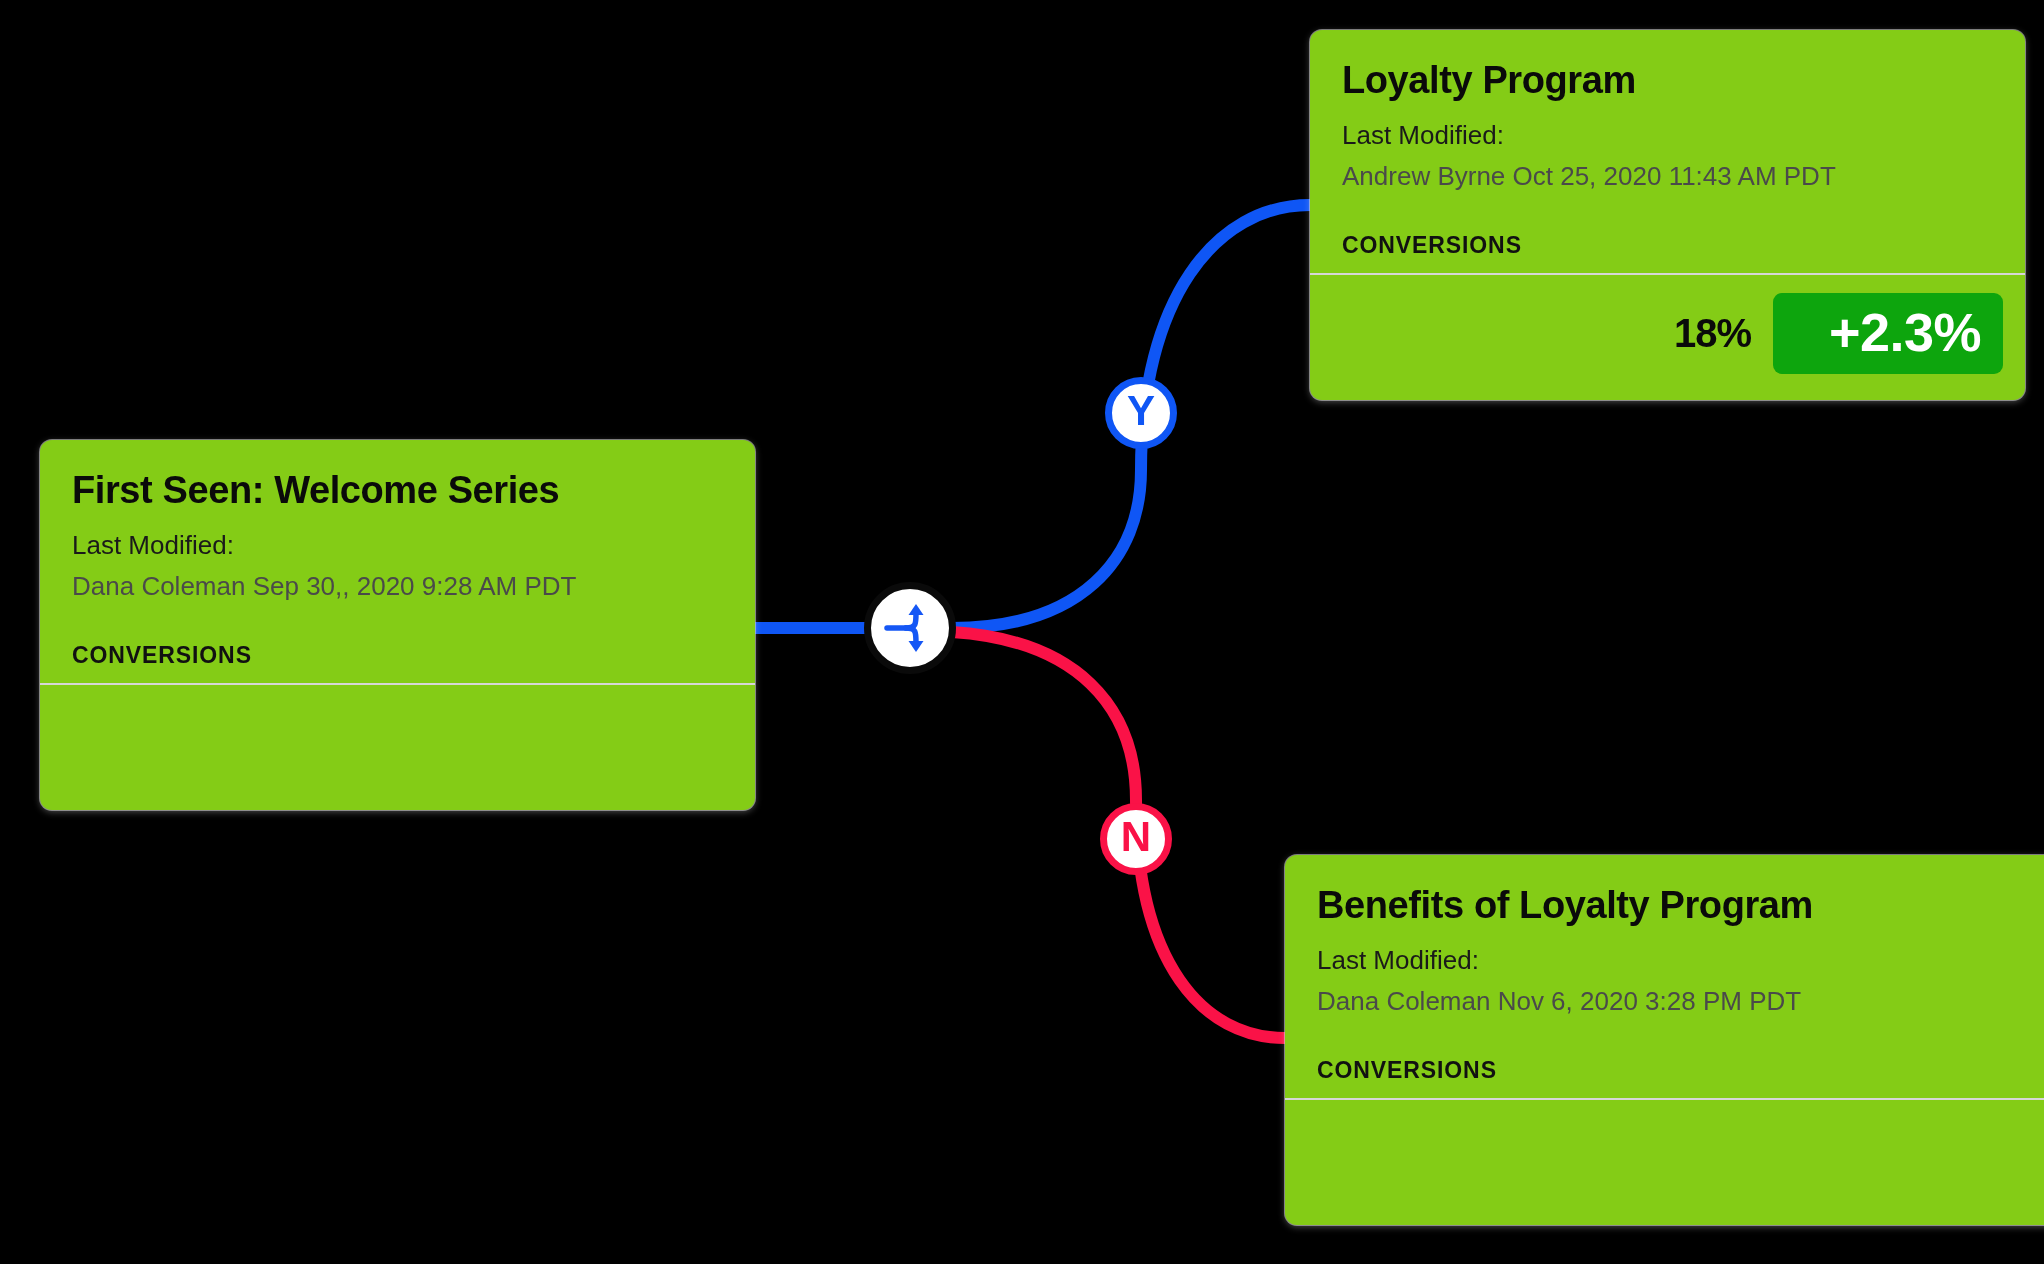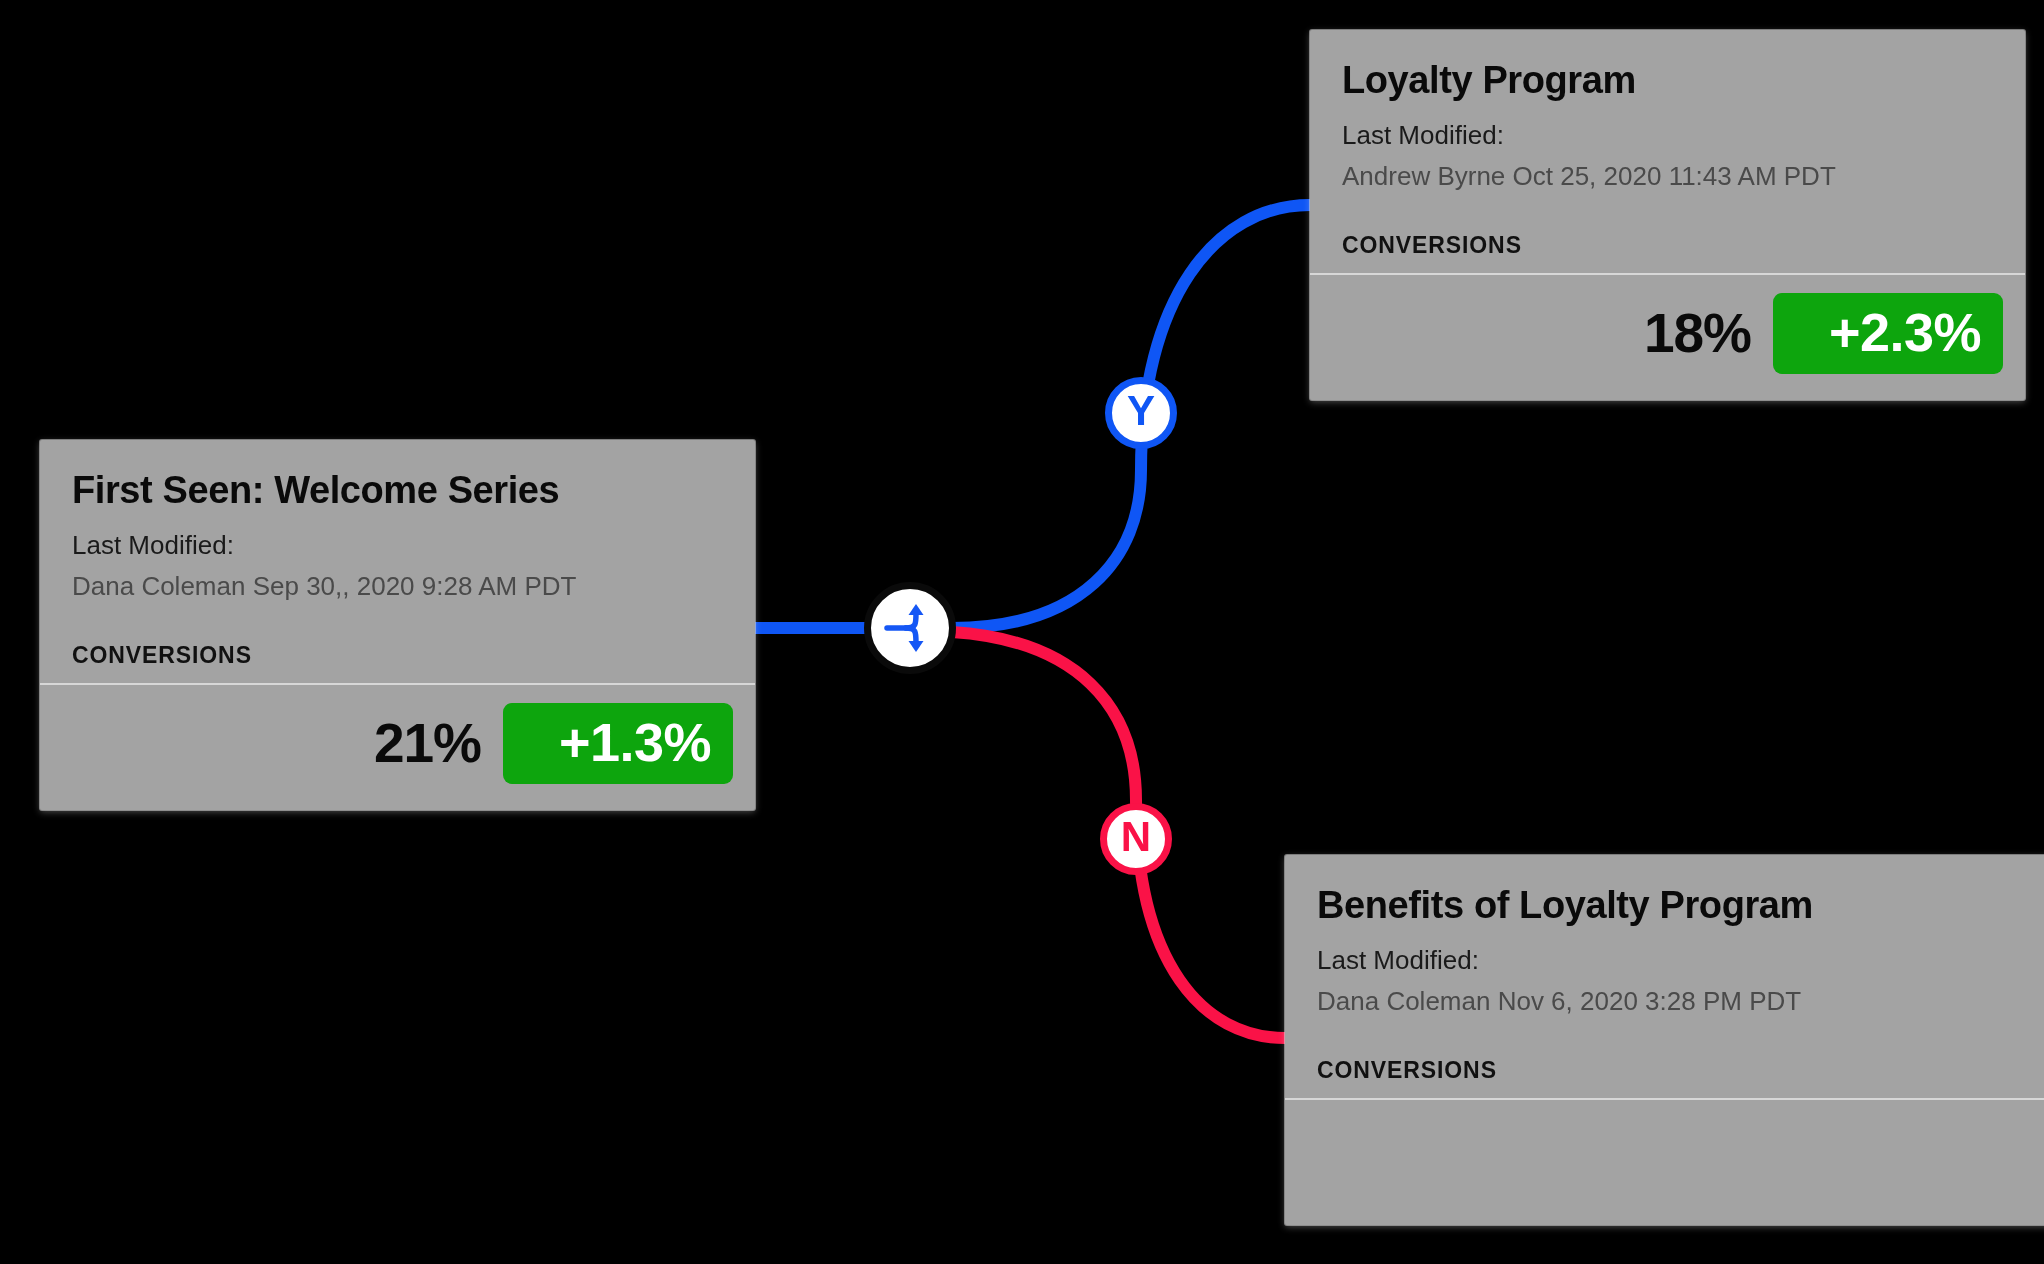--- a/index.html
+++ b/index.html
@@ -29,22 +29,22 @@
     left: 0; top: 0;
     width: 2044px;
     height: 1264px;
     z-index: 1;
     pointer-events: none;
   }
 
   
   .card {
     position: absolute;
-    background: #a3a3a3;
-    border-radius: 2px;
+    background: #84cc16;
+    border-radius: 12px;
     box-shadow: 0 2px 7px rgba(255,255,255,0.30), 0 0 0 1px rgba(210,210,210,0.55);
     z-index: 3;
     box-sizing: border-box;
     overflow: hidden;
   }
   .card-body {
     padding: 30px 32px 0 32px;
   }
   .card-title {
     font-size: 38px;
@@ -81,21 +81,21 @@
     width: 100%;
   }
   .conv-row {
     display: flex;
     align-items: center;
     justify-content: flex-end;
     padding: 18px 22px 22px 32px;
     gap: 22px;
   }
   .conv-pct {
-    font-size: 55px;
+    font-size: 40px;
     font-weight: bold;
     color: #0a0a0a;
     letter-spacing: -1px;
     line-height: 1;
   }
   .conv-delta {
     min-width: 230px;
     text-align: right;
     font-size: 54px;
     font-weight: bold;
@@ -165,24 +165,20 @@
   </svg>
 
   <div class="card" id="card-first-seen" style="left:40px; top:440px; width:715px; height:370px;">
     <div class="card-body">
       <div class="card-title">First Seen: Welcome Series</div>
       <div class="meta-label">Last Modified:</div>
       <div class="meta-value">Dana Coleman Sep 30,, 2020 9:28 AM PDT</div>
     </div>
     <div class="conv-label">CONVERSIONS</div>
     <div class="conv-divider"></div>
-    <div class="conv-row">
-      <div class="conv-pct">21%</div>
-      <div class="conv-delta" style="background:#0da50d;">+1.3%</div>
-    </div>
   </div>
 
   <div class="card" id="card-loyalty" style="left:1310px; top:30px; width:715px; height:370px;">
     <div class="card-body">
       <div class="card-title">Loyalty Program</div>
       <div class="meta-label">Last Modified:</div>
       <div class="meta-value">Andrew Byrne  Oct 25, 2020 11:43 AM PDT</div>
     </div>
     <div class="conv-label">CONVERSIONS</div>
     <div class="conv-divider"></div>

